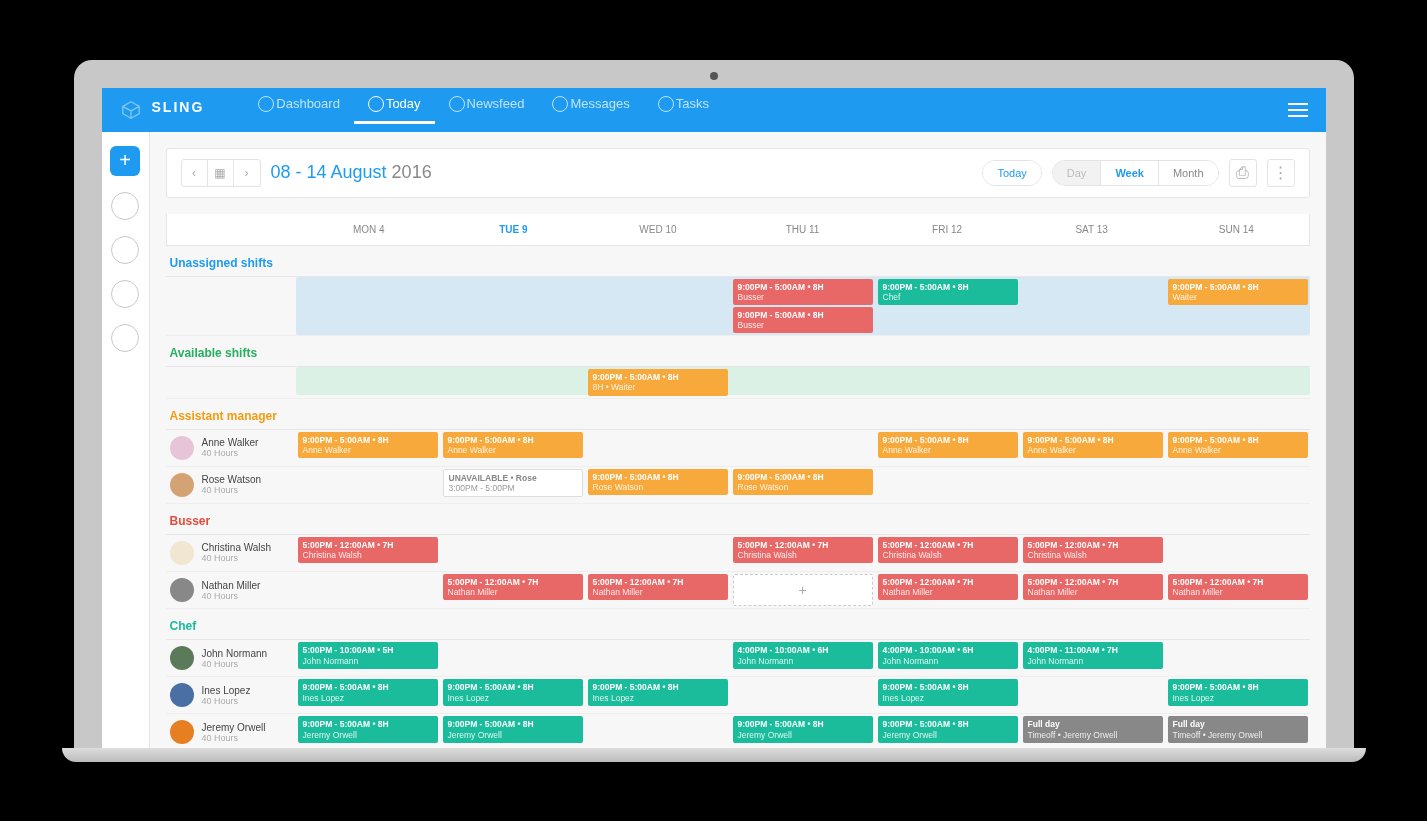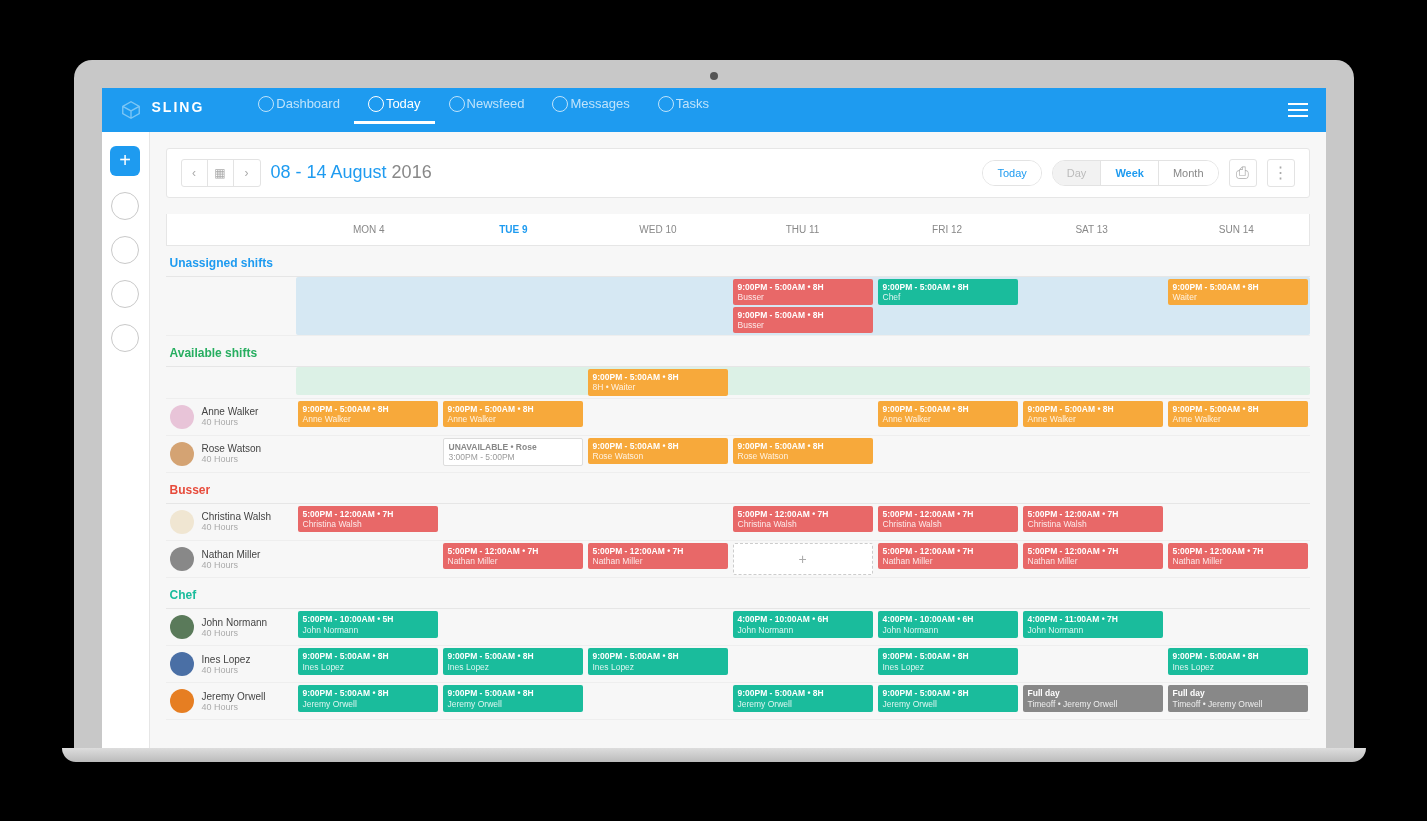--- a/index.html
+++ b/index.html
@@ -200,20 +200,21 @@
                     <div class="t">9:00PM - 5:00AM • 8H</div>
                     <div class="s">8H • Waiter</div>
                   </div>
                 </div>
                 <div class="cell" style="z-index: 1;"></div>
                 <div class="cell" style="z-index: 1;"></div>
                 <div class="cell" style="z-index: 1;"></div>
                 <div class="cell" style="z-index: 1;"></div>
               </div>
             </div>
+            <div class="section-hdr" style="color: rgb(243, 156, 18);">Assistant manager</div>
             <div class="row">
               <div class="nm-col">
                 <div class="avatar" style="background:#e8c4d8"></div>
                 <div class="nm-info">
                   <div class="nm">Anne Walker</div>
                   <div class="hrs">40 Hours</div>
                 </div>
               </div>
               <div class="cells">
                 <div class="cell">

